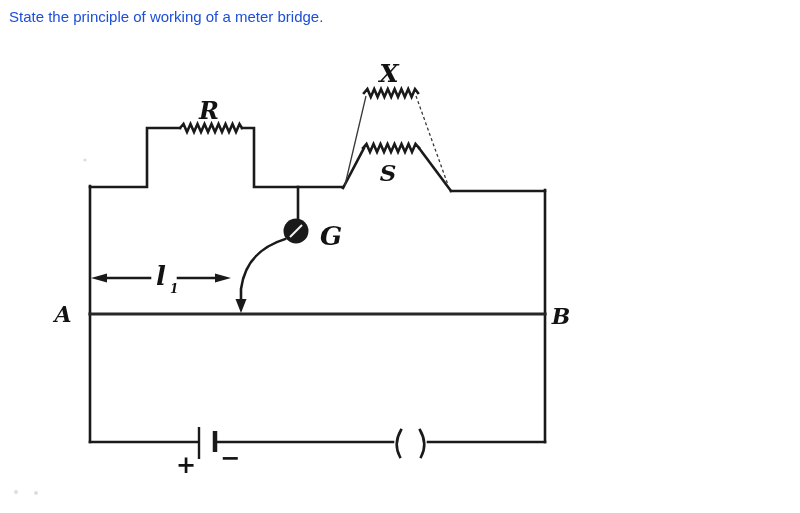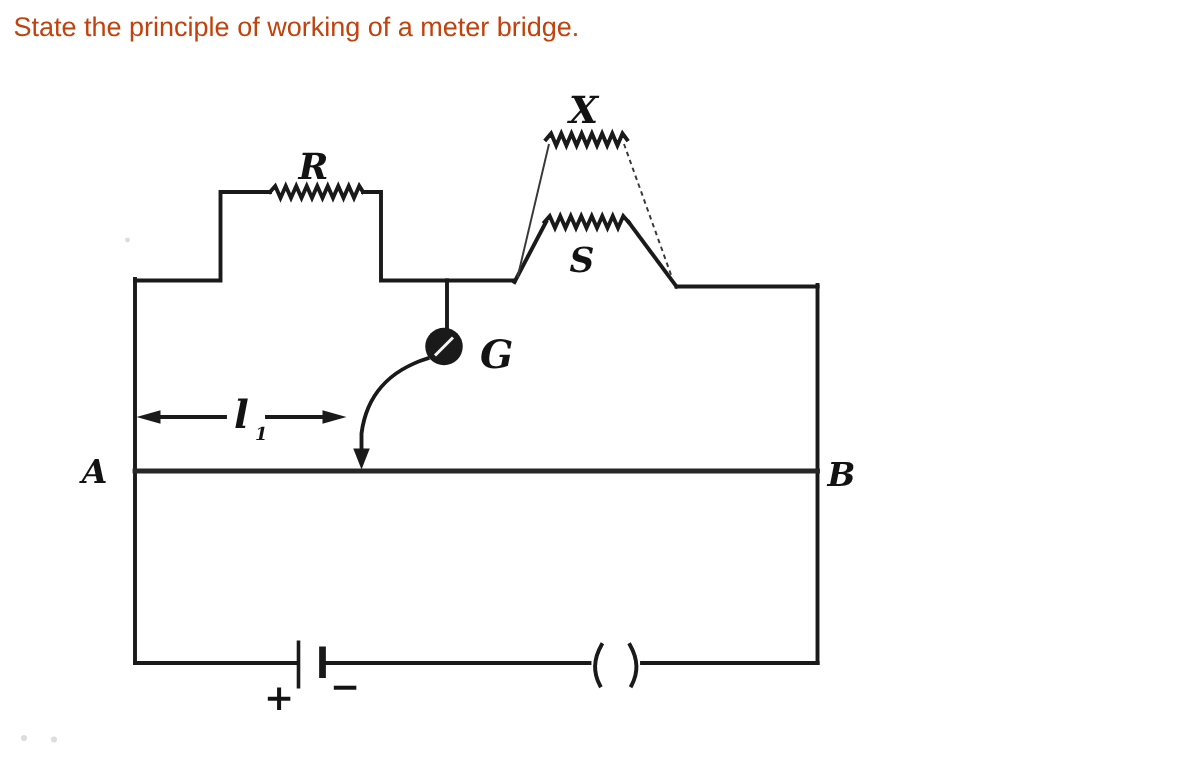--- a/index.html
+++ b/index.html
@@ -2,21 +2,21 @@
 <html><head>
 <meta charset="utf-8">
 <style>
   html,body{margin:0;padding:0;}
   body{
     width:800px;height:513px;background:#ffffff;position:relative;
     overflow:hidden;font-family:"Liberation Sans",sans-serif;
   }
   .question{
     position:absolute;left:9px;top:8px;width:780px;
-    font-size:18px;line-height:1.2;color:#c2410c;
+    font-size:15px;line-height:1.2;color:#1d4ed8;
     font-family:"Liberation Sans",sans-serif;
   }
   svg.diagram{position:absolute;left:0;top:0;filter:blur(.25px) contrast(1.03);}
   .w{stroke:#1d1d1d;stroke-width:2.6;fill:none;stroke-linecap:square;stroke-linejoin:miter;}
   .wire-thick{stroke:#2a2a2a;stroke-width:3.2;fill:none;stroke-linecap:square;}
   .thin{stroke:#3a3a3a;stroke-width:1.3;fill:none;}
   .dash{stroke-dasharray:3 2.6;}
   .plate-long{stroke:#1d1d1d;stroke-width:2.4;}
   .plate-short{stroke:#1d1d1d;stroke-width:4.5;}
   .fillink{fill:#1d1d1d;stroke:none;}

